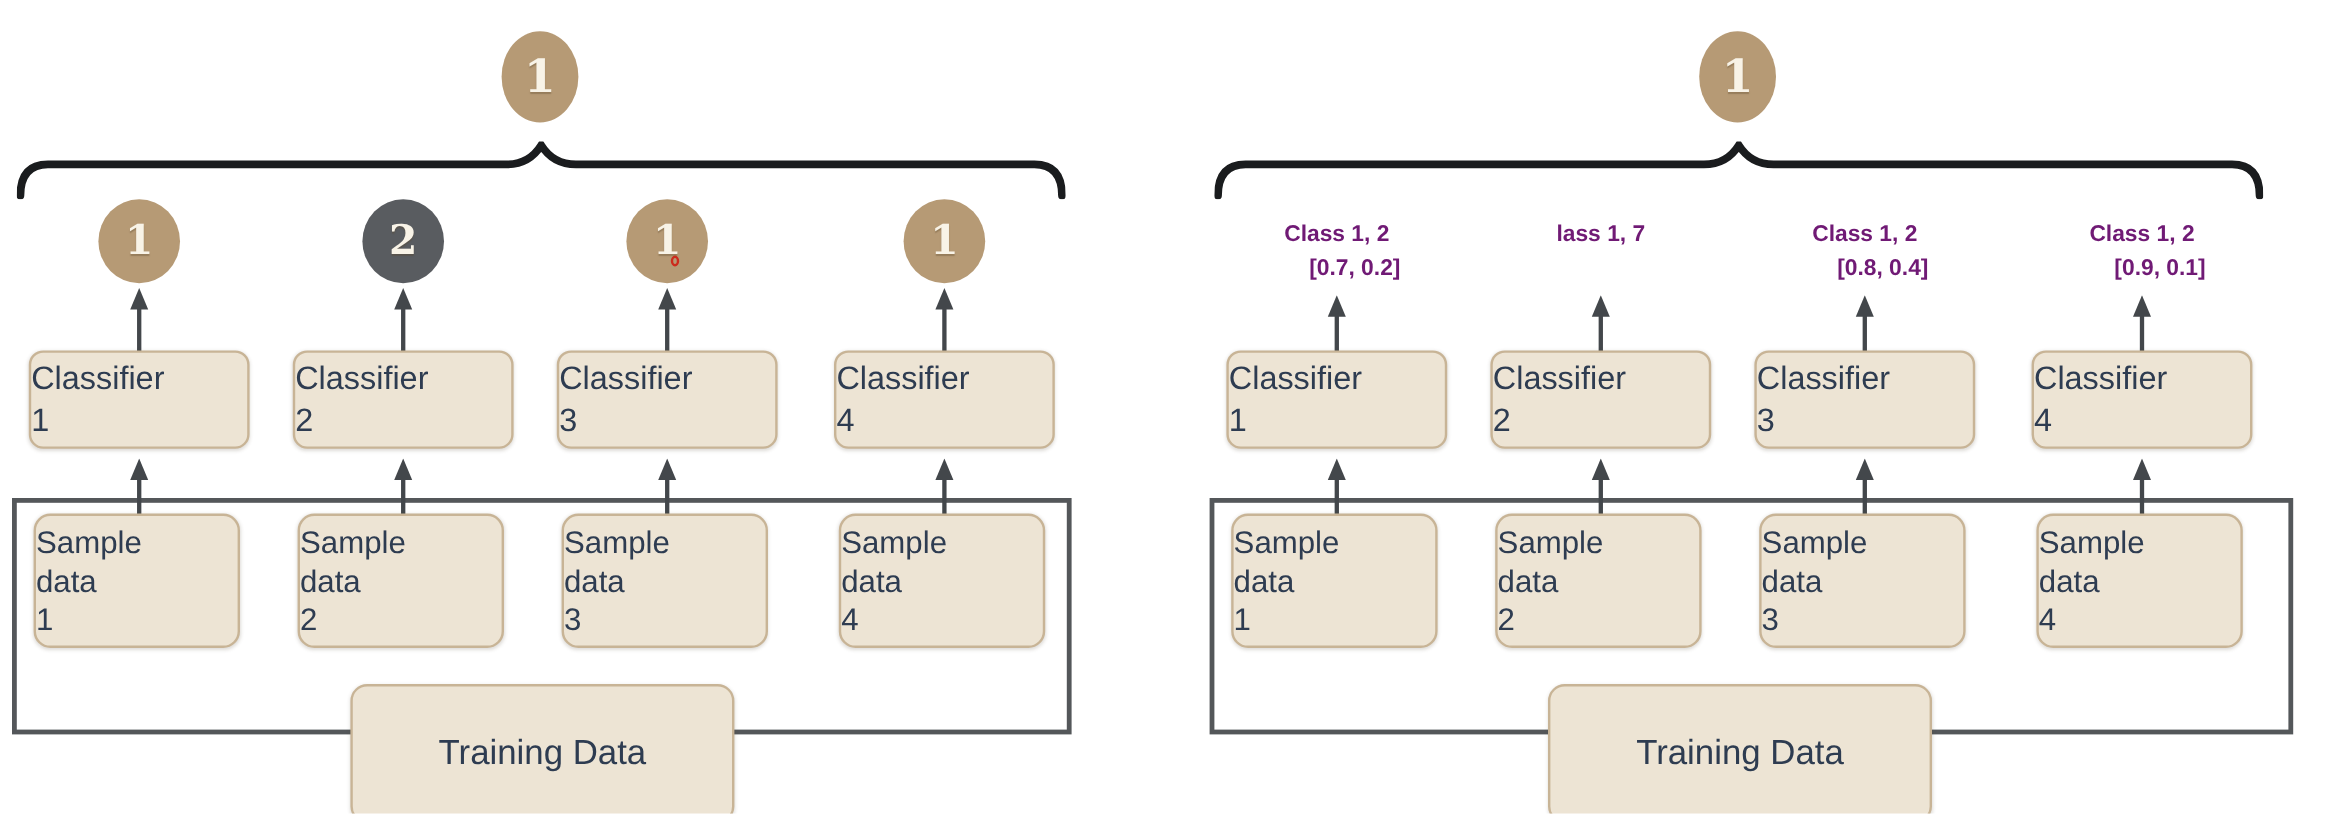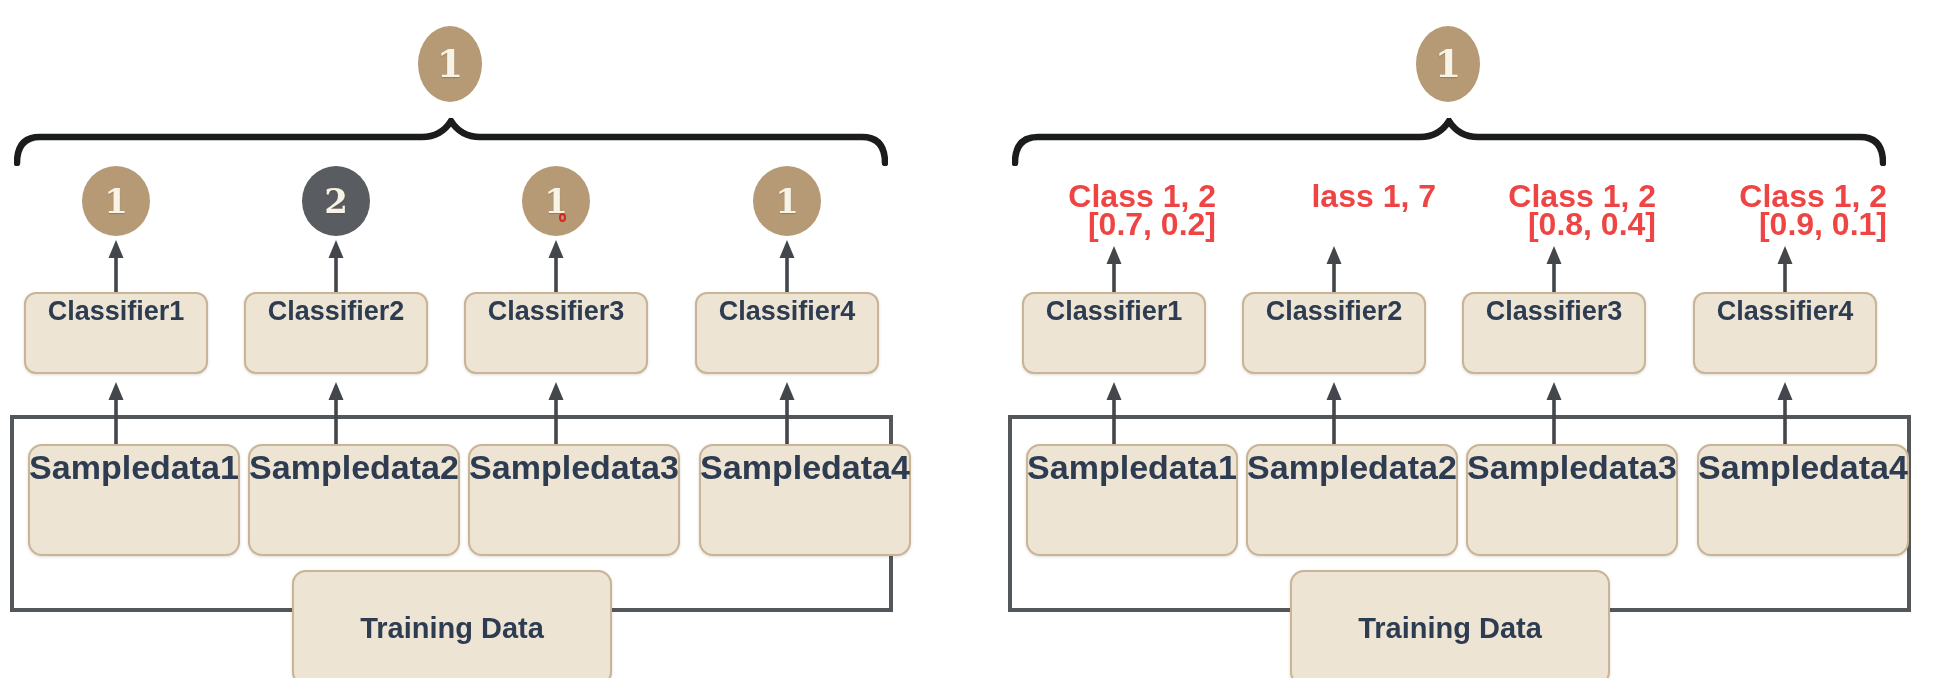--- a/index.html
+++ b/index.html
@@ -44,47 +44,47 @@
     width:68px; height:70px;
     background:#b69a75; border-radius:50%;
     display:flex; align-items:center; justify-content:center;
   }
   .vote-circle .circle-num { font-size:34px; }
   .vote-circle.dark { background:#595c60; }
 
   
   .pred {
     position:absolute; left:-10px; top:182px; width:204px;
-    color:#ef4444; font-weight:bold;
-    font-size:32px; line-height:28px;
-    text-align:right; white-space:nowrap;
+    color:#701a75; font-weight:bold;
+    font-size:19px; line-height:28px;
+    text-align:center; white-space:nowrap;
   }
   .pred-line2 { padding-left:30px; }
 
   
   .arrow { position:absolute; left:82px; display:block; }
   .arrow line    { stroke:#43474b; stroke-width:3.6; }
   .arrow polygon { fill:#43474b; }
   .arrow1 { top:240px; }
   #panel-right .arrow1 { top:246px; }
   .arrow2 { top:382px; }
 
   
   .box {
     position:absolute;
     background:#ede4d4;
     border:2.5px solid #c8b496;
     border-radius:12px;
     box-shadow:0 1px 3px rgba(70,60,40,.18);
-    color:#2e3c51; font-weight:bold; text-align:left;
-    display:flex; flex-direction:row; justify-content:center;
+    color:#2e3c51; font-weight:normal; text-align:left;
+    display:flex; flex-direction:column; justify-content:center;
     box-sizing:border-box;
   }
   .classifier-box { left:0; top:292px; width:184px; height:82px; font-size:27px; line-height:1.28; }
-  .sample-box     { left:4px; top:444px; width:212px; height:112px; font-size:34px; line-height:1.24; border-radius:14px; }
+  .sample-box     { left:4px; top:428px; width:172px; height:112px; font-size:26px; line-height:1.24; border-radius:14px; }
 
   
   .outer-rect {
     position:absolute; left:0; right:2px; top:415px; height:197px;
     border:4px solid #54575a;
     box-sizing:border-box;
     z-index:1;
   }
 
   

